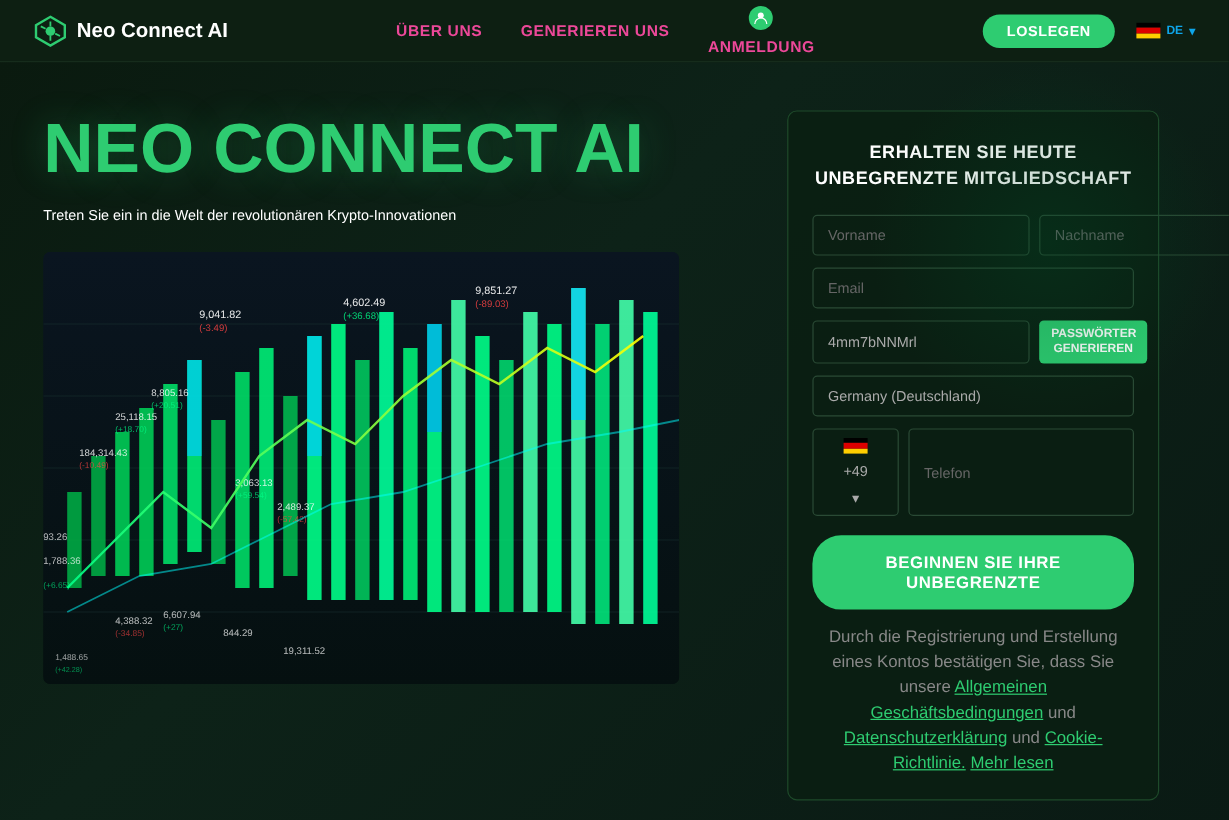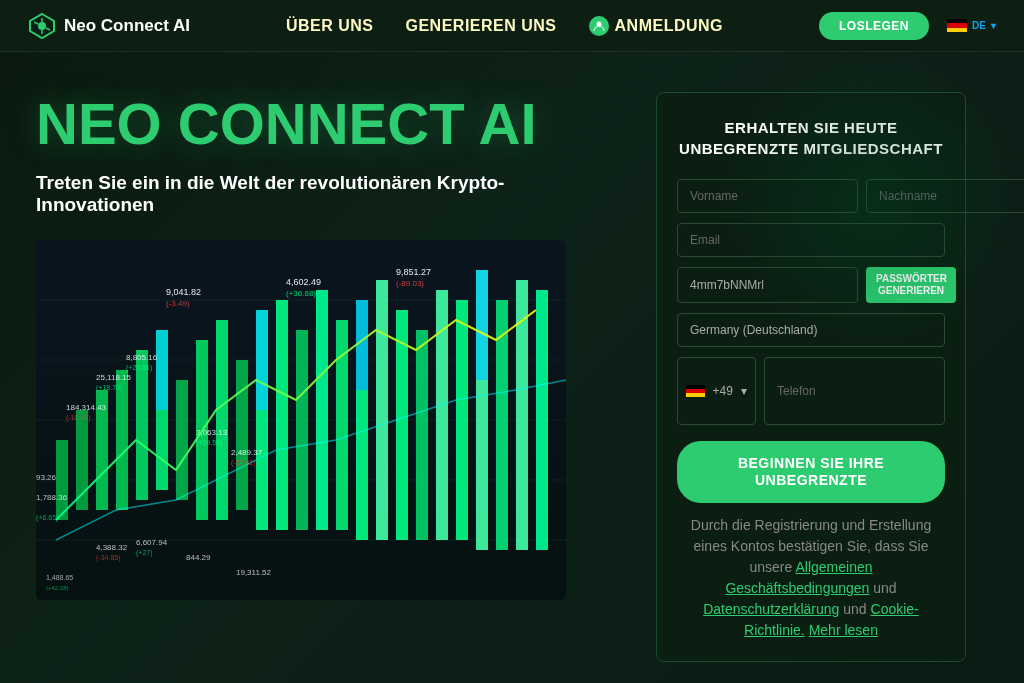--- a/index.html
+++ b/index.html
@@ -31,33 +31,34 @@
       color: #fff;
     }
     .logo-icon {
       width: 28px;
       height: 28px;
     }
     .nav-links {
       display: flex;
       align-items: center;
       gap: 32px;
-      font-size: 16px;
+      font-size: 13px;
       font-weight: 600;
       letter-spacing: 0.5px;
-      color: #fef9c3;
+      color: #ec4899;
     }
     .nav-links span {
       cursor: pointer;
     }
     .nav-anmeldung {
       display: flex;
       align-items: center;
       gap: 6px;
       cursor: pointer;
+      flex-direction: column;
     }
     .nav-user-icon {
       width: 20px;
       height: 20px;
       background: #2ecc71;
       border-radius: 50%;
       display: flex;
       align-items: center;
       justify-content: center;
       font-size: 11px;
@@ -122,23 +123,23 @@
     }
     .hero-title {
       font-size: 58px;
       font-weight: 900;
       color: #2ecc71;
       line-height: 1.1;
       margin-bottom: 16px;
       text-shadow: 0 0 30px rgba(46,204,113,0.3);
     }
     .hero-subtitle {
-      font-size: 19px;
-      color: #fff;
-      font-weight: 700;
+      font-size: 12px;
+      color: #fff;
+      font-weight: 400;
       margin-bottom: 24px;
     }
     .hero-image {
       width: 100%;
       max-width: 530px;
       height: 360px;
       border-radius: 6px;
       overflow: hidden;
       position: relative;
       background: #0a2010;
@@ -241,20 +242,21 @@
       border: 1px solid #2a4a35;
       border-radius: 4px;
       padding: 7px 8px;
       color: #aaa;
       font-size: 12px;
       display: flex;
       align-items: center;
       gap: 8px;
       cursor: pointer;
       min-width: 72px;
+      flex-direction: column;
     }
     .phone-input {
       flex: 1;
       background: transparent;
       border: 1px solid #2a4a35;
       border-radius: 4px;
       padding: 26px 12px;
       color: #aaa;
       font-size: 12px;
       outline: none;

